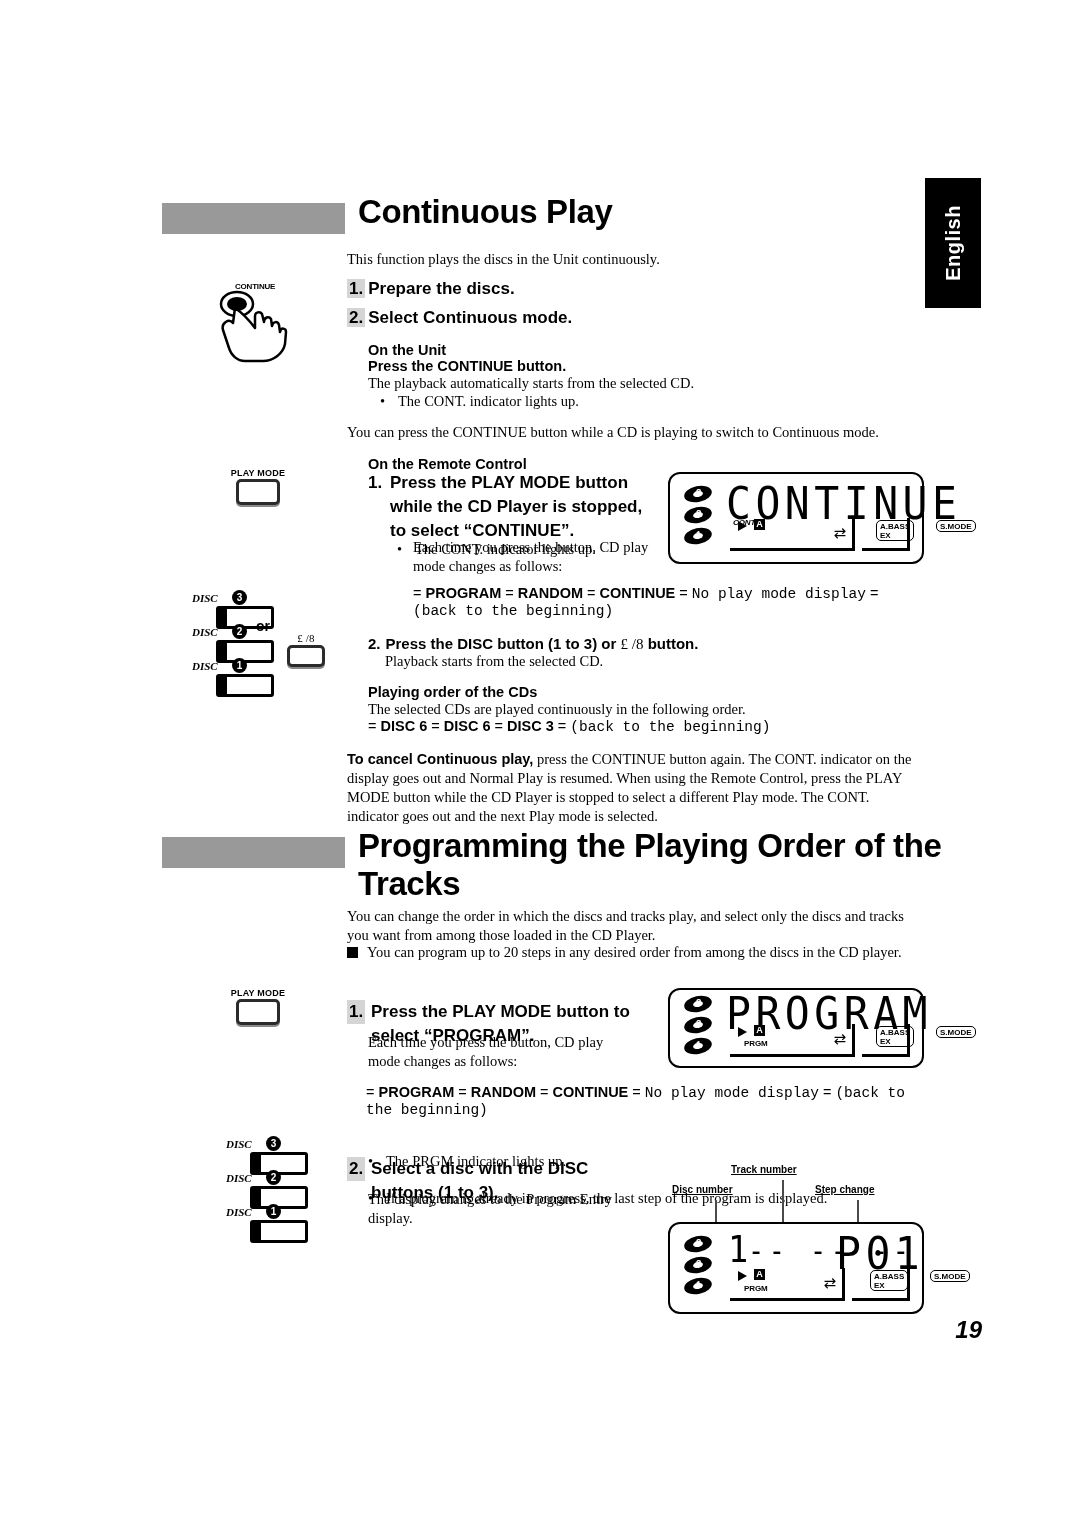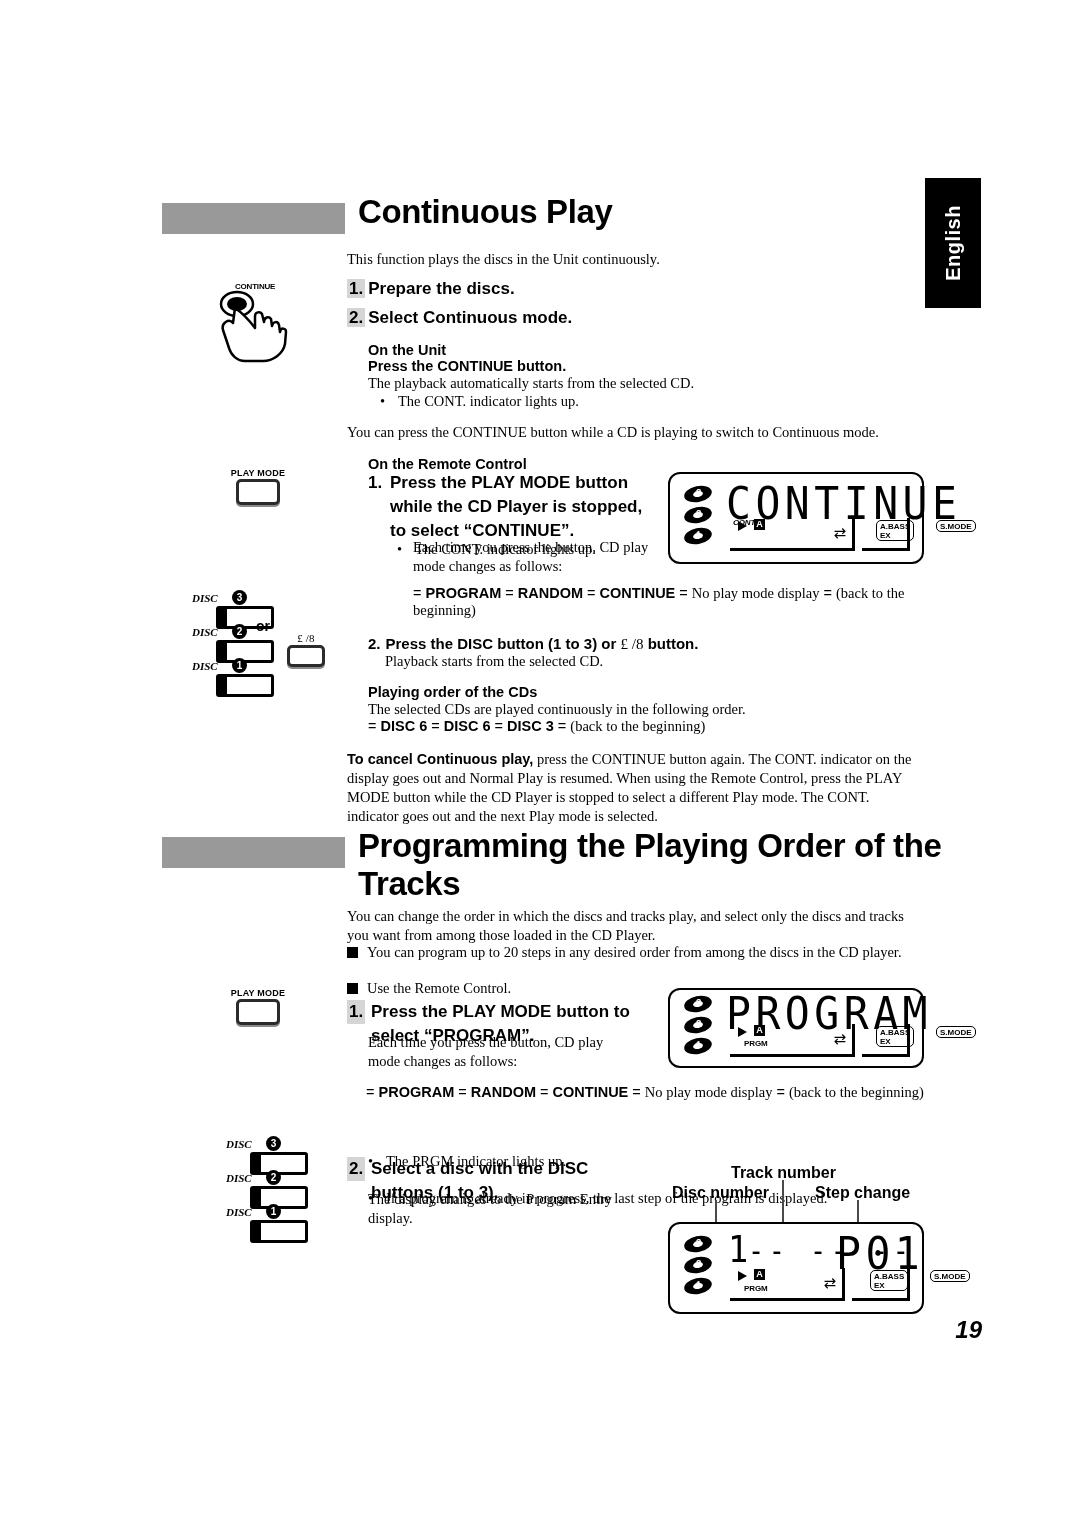--- a/index.html
+++ b/index.html
@@ -84,21 +84,21 @@
   }
   .sq {
     display: inline-block;
     width: 11px; height: 11px;
     background: #000;
     margin-right: 9px;
     vertical-align: -1px;
   }
   .arrow { font-family: "Liberation Sans", sans-serif; font-weight: normal; }
   .flow { font-family: "Liberation Sans", sans-serif; font-weight: bold; font-size: 14.5px; }
-  .flow .plain { font-family: Liberation Serif, serif; font-weight: normal; }
+  .flow .plain { font-family: Liberation Mono, monospace; font-weight: normal; }
 
   
   .btn-art { position: absolute; }
   .btn-cap {
     font-family: "Liberation Sans", sans-serif;
     font-weight: bold;
     font-size: 9px;
     text-align: center;
     letter-spacing: 0.2px;
   }
@@ -257,21 +257,22 @@
     border-top: 5px solid transparent;
     border-bottom: 5px solid transparent;
     vertical-align: 0px;
   }
 
   
   .callout {
     position: absolute;
     font-family: "Liberation Sans", sans-serif;
     font-weight: bold;
-    font-size: 16px;
+    font-size: 10px;
+    text-decoration: underline;
   }
   .leader {
     position: absolute;
     width: 2px;
     background: #4a4a4a;
   }
   .bracket {
     position: absolute;
     border-top: 3px solid #5a5a5a;
     border-left: 3px solid #5a5a5a;
@@ -371,23 +372,20 @@
 
   <div class="sec-head" style="left:162px; top:837px; width:760px;">
     <div class="sec-bar"></div>
     <div class="sec-title">Programming the Playing Order of the Tracks</div>
   </div>
 
   <div class="tb serif" style="left:347px; top:907px; width:572px;">You can change the order in which the discs and tracks play, and select only the discs and tracks you want from among those loaded in the CD Player.</div>
 
   <div class="tb serif" style="left:347px; top:943px; width:572px;">
     <span class="sq"></span><span>You can program up to 20 steps in any desired order from among the discs in the CD player.</span>
-  </div>
-  <div class="tb serif" style="left:347px; top:979px; width:572px;">
-    <span class="sq"></span><span>Use the Remote Control.</span>
   </div>
 
   <div class="tb h-step" style="left:347px; top:1000px; width:300px;">
     <span class="numbox" style="float:left; margin-right:5px;">1.</span>
       <span style="display:block; margin-left:24px;">Press the PLAY MODE button to select “PROGRAM”.</span>
   </div>
   <div class="tb serif" style="left:368px; top:1033px; width:270px;">Each time you press the button, CD play mode changes as follows:</div>
 
   <div class="tb flow" style="left:366px; top:1084px; width:560px;">
     <span class="arrow">=</span>

